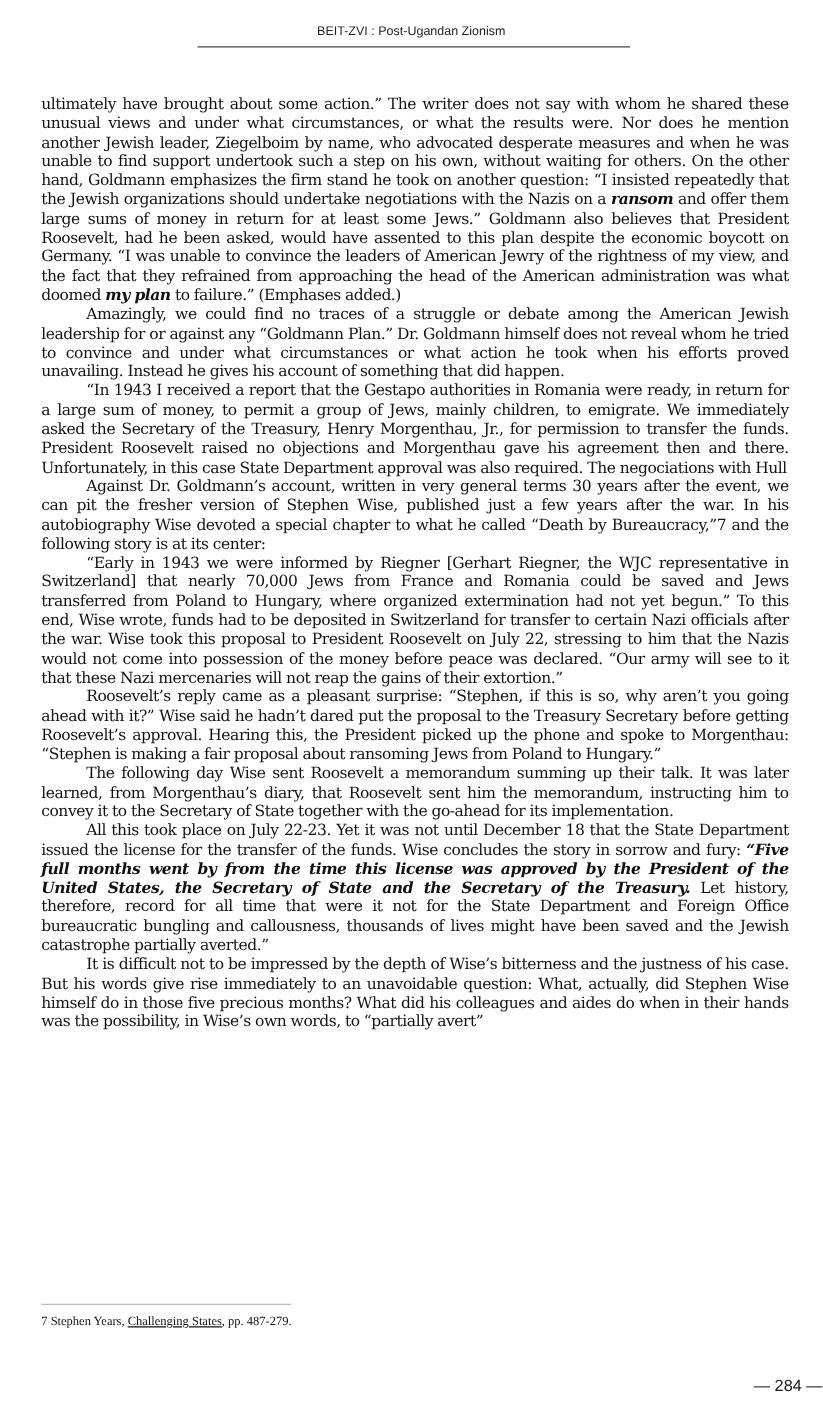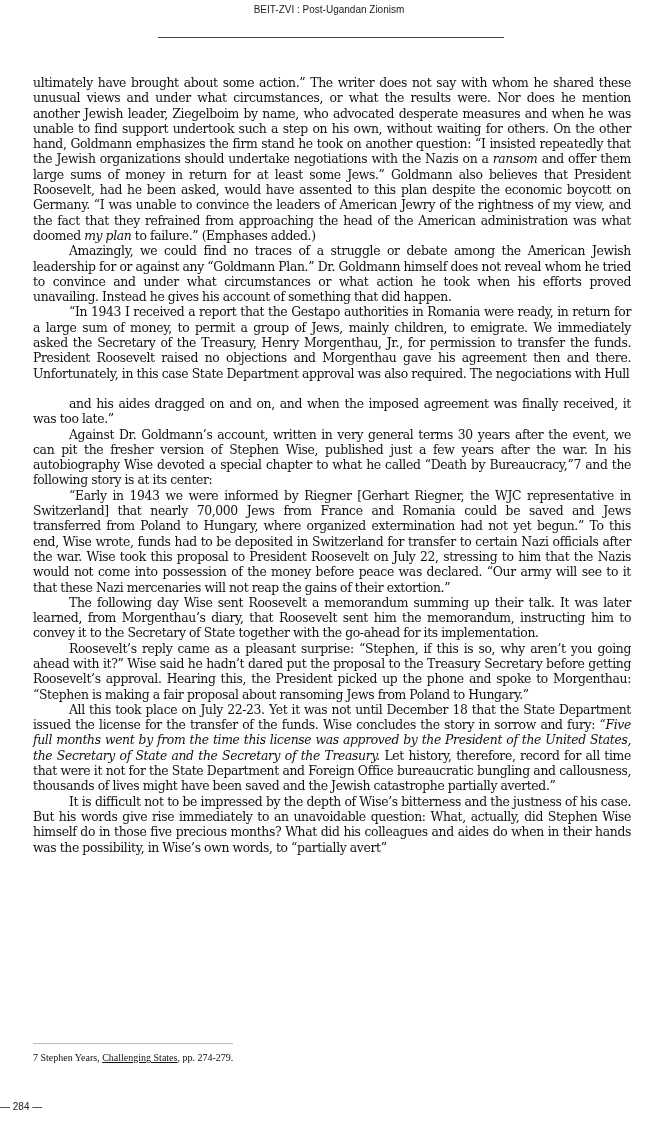--- a/index.html
+++ b/index.html
@@ -1,65 +1,64 @@
 <!DOCTYPE html>
 <html><head>
 <meta charset="utf-8">
 <style>
   html, body { margin: 0; padding: 0; background: #ffffff; }
   body { width: 658px; height: 1130px; position: relative; overflow: hidden; color: #111; }
   .header {
-    position: absolute; top: 4px; left: 0; width: 658px; text-align: center;
+    position: absolute; top: 20px; left: 0; width: 658px; text-align: center;
     font-family: "Liberation Sans", sans-serif; font-size: 10px; color: #222;
   }
   .header-rule {
     position: absolute; top: 37px; left: 158px; width: 346px; height: 0;
     border-top: 1px solid #444;
   }
   .body-text {
     position: absolute; top: 75px; left: 33px; width: 598px;
     font-family: "DejaVu Serif", serif; font-size: 12.4px; line-height: 15.3px;
     text-align: justify; letter-spacing: -0.35px; word-spacing: -0.2px;
   }
   .body-text p { margin: 0; text-indent: 36px; }
   .body-text p.noindent { text-indent: 0; }
   .body-text p.cont { margin-top: 15px; }
-  .body-text em { font-style: italic; }
+  .body-text em { font-style: italic; font-weight: bold; }
   .fn-rule {
     position: absolute; top: 1043px; left: 33px; width: 200px; height: 0;
     border-top: 1px solid #bbb;
   }
   .footnote {
     position: absolute; top: 1052px; left: 33px;
     font-family: "Liberation Serif", serif; font-size: 10px; color: #111;
   }
   .footnote u { text-decoration: underline; }
   .page-num {
-    position: absolute; top: 1101px; left: 0; width: 658px; text-align: left;
-    font-family: "Liberation Sans", sans-serif; font-size: 10px; color: #222;
+    position: absolute; top: 1101px; left: 0; width: 658px; text-align: right;
+    font-family: "Liberation Sans", sans-serif; font-size: 13px; color: #222;
   }
 </style>
 </head>
 <body>
 
 <div class="header">BEIT-ZVI : Post-Ugandan Zionism</div>
 <div class="header-rule"></div>
 
 <div class="body-text">
   <p class="noindent"><span>ultimately have brought about some action.” The writer does not say with whom he shared these unusual views and under what circumstances, or what the results were. Nor does he mention another Jewish leader, Ziegelboim by name, who advocated desperate measures and when he was unable to find support undertook such a step on his own, without waiting for others. On the other hand, Goldmann emphasizes the firm stand he took on another question: “I insisted repeatedly that the Jewish organizations should undertake negotiations with the Nazis on a </span><em>ransom</em><span> and offer them large sums of money in return for at least some Jews.” Goldmann also believes that President Roosevelt, had he been asked, would have assented to this plan despite the economic boycott on Germany. “I was unable to convince the leaders of American Jewry of the rightness of my view, and the fact that they refrained from approaching the head of the American administration was what doomed </span><em>my plan</em><span> to failure.” (Emphases added.)</span></p>
   <p><span>Amazingly, we could find no traces of a struggle or debate among the American Jewish leadership for or against any “Goldmann Plan.” Dr. Goldmann himself does not reveal whom he tried to convince and under what circumstances or what action he took when his efforts proved unavailing. Instead he gives his account of something that did happen.</span></p>
   <p><span>“In 1943 I received a report that the Gestapo authorities in Romania were ready, in return for a large sum of money, to permit a group of Jews, mainly children, to emigrate. We immediately asked the Secretary of the Treasury, Henry Morgenthau, Jr., for permission to transfer the funds. President Roosevelt raised no objections and Morgenthau gave his agreement then and there. Unfortunately, in this case State Department approval was also required. The negociations with Hull</span></p>
-  <p class="cont"><span>and his aides dragged on and on, and when the imposed agreement was finally received, it was too late.”</span></p>
   <p><span>Against Dr. Goldmann’s account, written in very general terms 30 years after the event, we can pit the fresher version of Stephen Wise, published just a few years after the war. In his autobiography Wise devoted a special chapter to what he called “Death by Bureaucracy,”7 and the following story is at its center:</span></p>
   <p><span>“Early in 1943 we were informed by Riegner [Gerhart Riegner, the WJC representative in Switzerland] that nearly 70,000 Jews from France and Romania could be saved and Jews transferred from Poland to Hungary, where organized extermination had not yet begun.” To this end, Wise wrote, funds had to be deposited in Switzerland for transfer to certain Nazi officials after the war. Wise took this proposal to President Roosevelt on July 22, stressing to him that the Nazis would not come into possession of the money before peace was declared. “Our army will see to it that these Nazi mercenaries will not reap the gains of their extortion.”</span></p>
+  <p><span>Roosevelt’s reply came as a pleasant surprise: “Stephen, if this is so, why aren’t you going ahead with it?” Wise said he hadn’t dared put the proposal to the Treasury Secretary before getting Roosevelt’s approval. Hearing this, the President picked up the phone and spoke to Morgenthau: “Stephen is making a fair proposal about ransoming Jews from Poland to Hungary.”</span></p>
   <p><span>The following day Wise sent Roosevelt a memorandum summing up their talk. It was later learned, from Morgenthau’s diary, that Roosevelt sent him the memorandum, instructing him to convey it to the Secretary of State together with the go-ahead for its implementation.</span></p>
-  <p><span>Roosevelt’s reply came as a pleasant surprise: “Stephen, if this is so, why aren’t you going ahead with it?” Wise said he hadn’t dared put the proposal to the Treasury Secretary before getting Roosevelt’s approval. Hearing this, the President picked up the phone and spoke to Morgenthau: “Stephen is making a fair proposal about ransoming Jews from Poland to Hungary.”</span></p>
   <p><span>All this took place on July 22-23. Yet it was not until December 18 that the State Department issued the license for the transfer of the funds. Wise concludes the story in sorrow and fury: </span><em>“Five full months went by from the time this license was approved by the President of the United States, the Secretary of State and the Secretary of the Treasury.</em><span> Let history, therefore, record for all time that were it not for the State Department and Foreign Office bureaucratic bungling and callousness, thousands of lives might have been saved and the Jewish catastrophe partially averted.”</span></p>
   <p><span>It is difficult not to be impressed by the depth of Wise’s bitterness and the justness of his case. But his words give rise immediately to an unavoidable question: What, actually, did Stephen Wise himself do in those five precious months? What did his colleagues and aides do when in their hands was the possibility, in Wise’s own words, to “partially avert”</span></p>
 </div>
 
 <div class="fn-rule"></div>
 <div class="footnote">
   <span>7</span>
-  <span>Stephen Years, </span><u>Challenging States</u><span>, pp. 274-279.</span>
+  <span>Stephen Years, </span><u>Challenging States</u><span>, pp. 487-279.</span>
 </div>
 
 <div class="page-num">—   284   —</div>
 
 </body></html>

